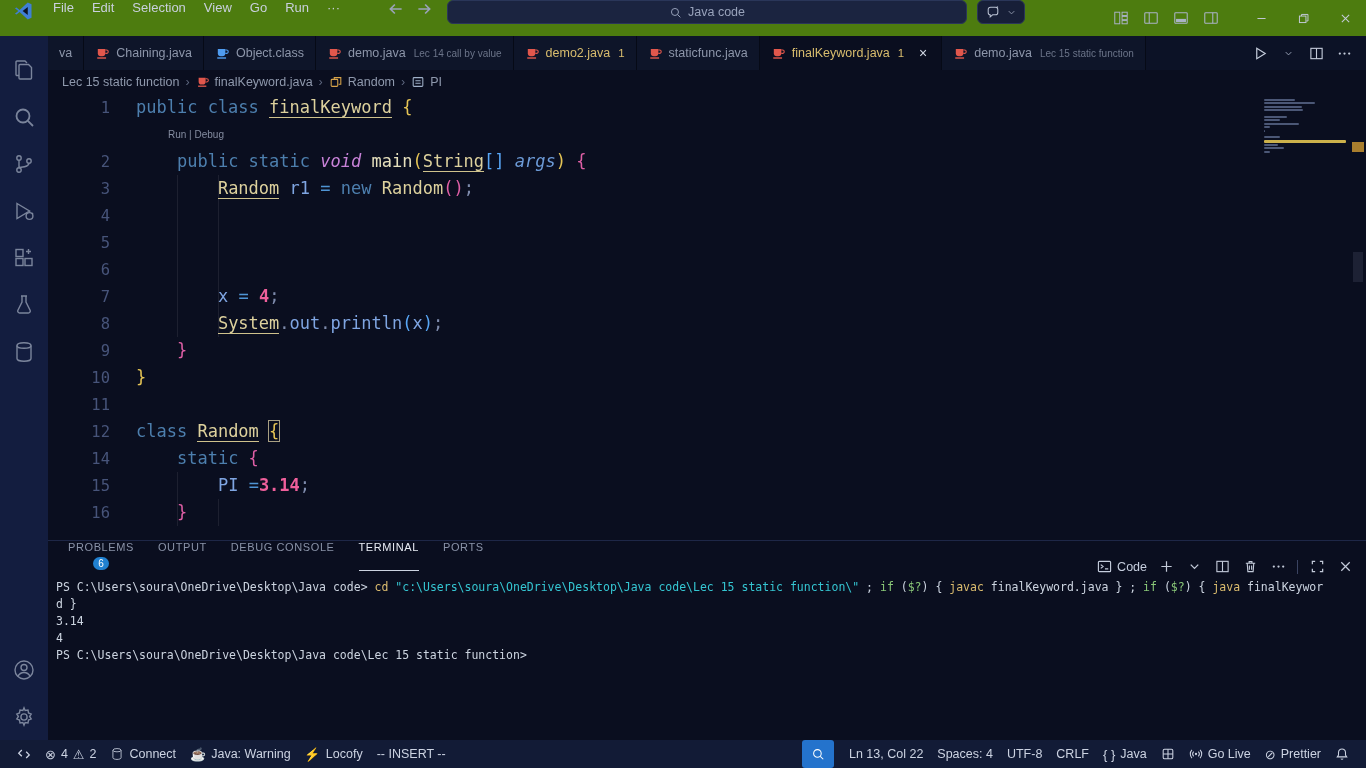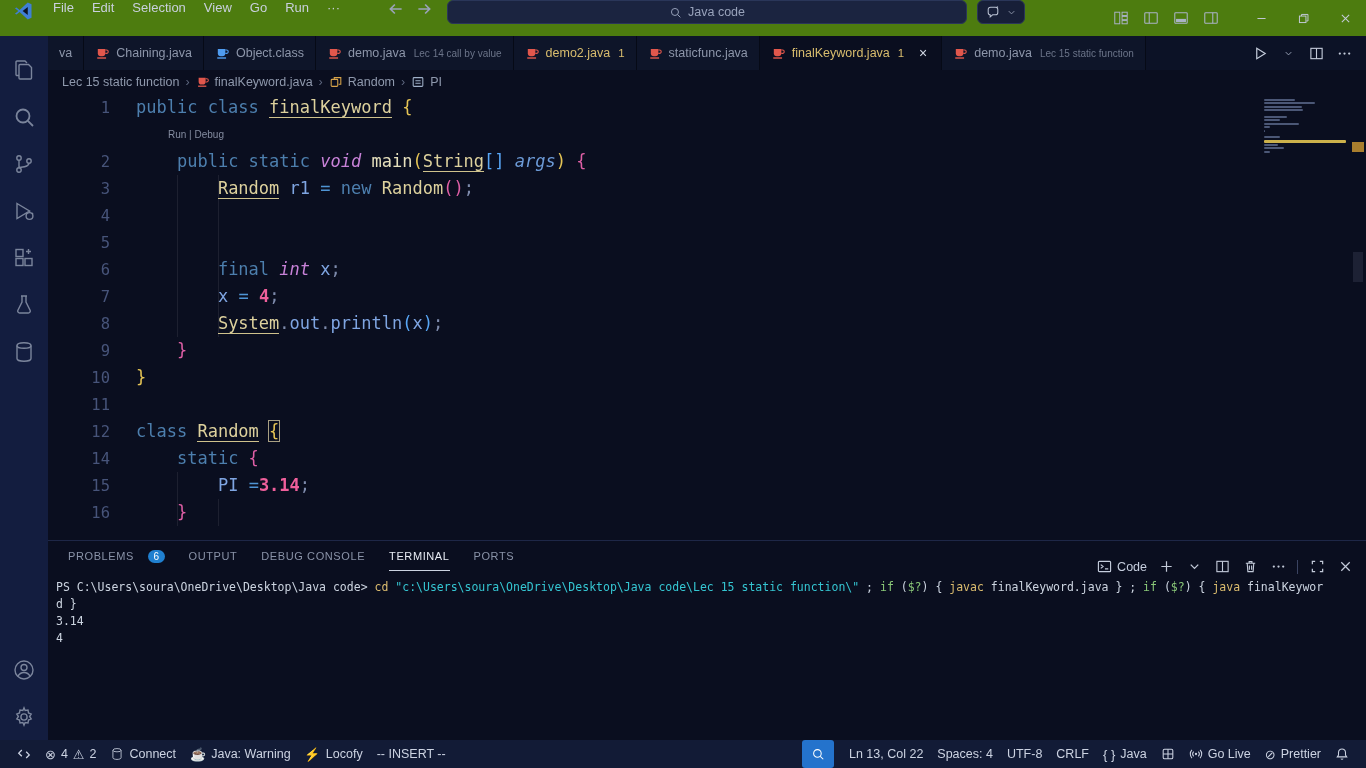--- a/index.html
+++ b/index.html
@@ -77,21 +77,21 @@
   .minimap { position:absolute; top:2px; right:16px; width:90px; padding:3px 4px; }
   .mm-line { height:2px; margin-bottom:1.4px; border-radius:1px; background:rgba(140,160,205,0.5); }
   .mm-line.mm-hl { height:3px; background:rgba(225,195,80,0.9); width:100% !important; }
   .ruler { position:absolute; top:0; right:0; bottom:0; width:16px; }
   .ruler-mark { position:absolute; left:2px; top:48px; width:12px; height:10px; background:#a97e2e; }
   .ruler-thumb { position:absolute; left:3px; top:158px; width:10px; height:30px; background:rgba(140,150,175,0.15); }
 
   
   .panel { height:200px; flex:none; background:#0a0e1f; border-top:1px solid #1e2747; display:flex; flex-direction:column; }
   .panel-head { height:30px; display:flex; align-items:center; padding:0 12px 0 20px; flex:none; }
-  .ptab { font-size:11px; letter-spacing:0.6px; color:#8a93a8; margin-right:24px; display:flex; align-items:center; gap:14px; height:100%; }
+  .ptab { font-size:11px; letter-spacing:0.6px; color:#8a93a8; margin-right:24px; display:flex; align-items:center; gap:4px; height:100%;flex-direction:column; }
   .ptab.active { color:#e8ecf4; box-shadow:inset 0 -1px 0 #ccd3e0; }
   .pbadge { background:#2080d0; color:#fff; font-size:10px; border-radius:9px; padding:1px 5.5px; letter-spacing:0; }
   .panel-actions { margin-left:auto; display:flex; align-items:center; gap:10px; color:#c3cad9;margin-top:21px; }
   .pact { width:18px; height:18px; display:flex; align-items:center; justify-content:center; }
   .pact .ic { width:15px; height:15px; }
   .pact-label { display:flex; align-items:center; gap:5px; font-size:12.5px; color:#c6cede; }
   .pact-label .ic { width:15px; height:15px; }
   .pdivider { width:1px; height:14px; background:#3a4361; }
   .term-body { padding:8px 0 0 8px; flex:1; overflow:hidden; }
   .term-line { font:11.5px/17px "DejaVu Sans Mono", monospace; white-space:pre; overflow:hidden; color:#ccd4e0; }
@@ -492,21 +492,20 @@
               <div class="bulbslot"></div>
             </div>
             <div class="crow">
               <div class="ln">5</div>
               <div class="bulbslot"></div>
               <pre class="ctext"></pre>
             </div>
             <div class="crow">
               <div class="ln">6</div>
               <div class="bulbslot"></div>
-              <pre class="ctext"><span>        </span><span class="tk-kw">final </span><span class="tk-ty">int</span><span> </span><span class="tk-v">x</span><span class="tk-p">;</span></pre>
             </div>
             <div class="crow">
               <div class="ln">7</div>
               <div class="bulbslot"></div>
               <pre class="ctext"><span>        </span><span class="tk-v">x</span><span> </span><span class="tk-op">=</span><span> </span><span class="tk-num">4</span><span class="tk-p">;</span></pre>
             </div>
             <div class="crow">
               <div class="ln">8</div>
               <div class="bulbslot"></div>
               <pre class="ctext"><span>        </span><span class="tk-cls tk-u">System</span><span class="tk-p">.</span><span class="tk-v">out</span><span class="tk-p">.</span><span class="tk-v">println</span><span class="tk-b3">(</span><span class="tk-v">x</span><span class="tk-b3">)</span><span class="tk-p">;</span></pre>
@@ -660,20 +659,21 @@
                   </span>
                 </span>
               </div>
           </div>
         </div>
         <div class="term-body" id="termBody">
             <div class="term-line"><span class="tl-fg">PS C:\Users\soura\OneDrive\Desktop\Java code&gt; </span><span class="tl-yel">cd </span><span class="tl-cyan">"c:\Users\soura\OneDrive\Desktop\Java code\Lec 15 static function\" </span><span class="tl-fg">; </span><span class="tl-grn">if </span><span class="tl-fg">(</span><span class="tl-grn">$?</span><span class="tl-fg">) { </span><span class="tl-yel">javac </span><span class="tl-fg">finalKeyword.java } ; </span><span class="tl-grn">if </span><span class="tl-fg">(</span><span class="tl-grn">$?</span><span class="tl-fg">) { </span><span class="tl-yel">java </span><span class="tl-fg">finalKeywor</span></div>
             <div class="term-line"><span class="tl-fg">d }</span></div>
             <div class="term-line"><span class="tl-fg">3.14</span></div>
             <div class="term-line"><span class="tl-fg">4</span></div>
+            <div class="term-line"><span class="tl-fg">PS C:\Users\soura\OneDrive\Desktop\Java code\Lec 15 static function&gt;</span></div>
           </div>
       </div>
     </div>
   </div>
 
   <div class="statusbar">
     <div id="stLeft" style="display:flex;align-items:center;height:100%;">
         <div class="st-item">
           <span class="ic ">
             <svg viewBox="0 0 16 16" fill="none" stroke="currentColor" stroke-width="1.5">

